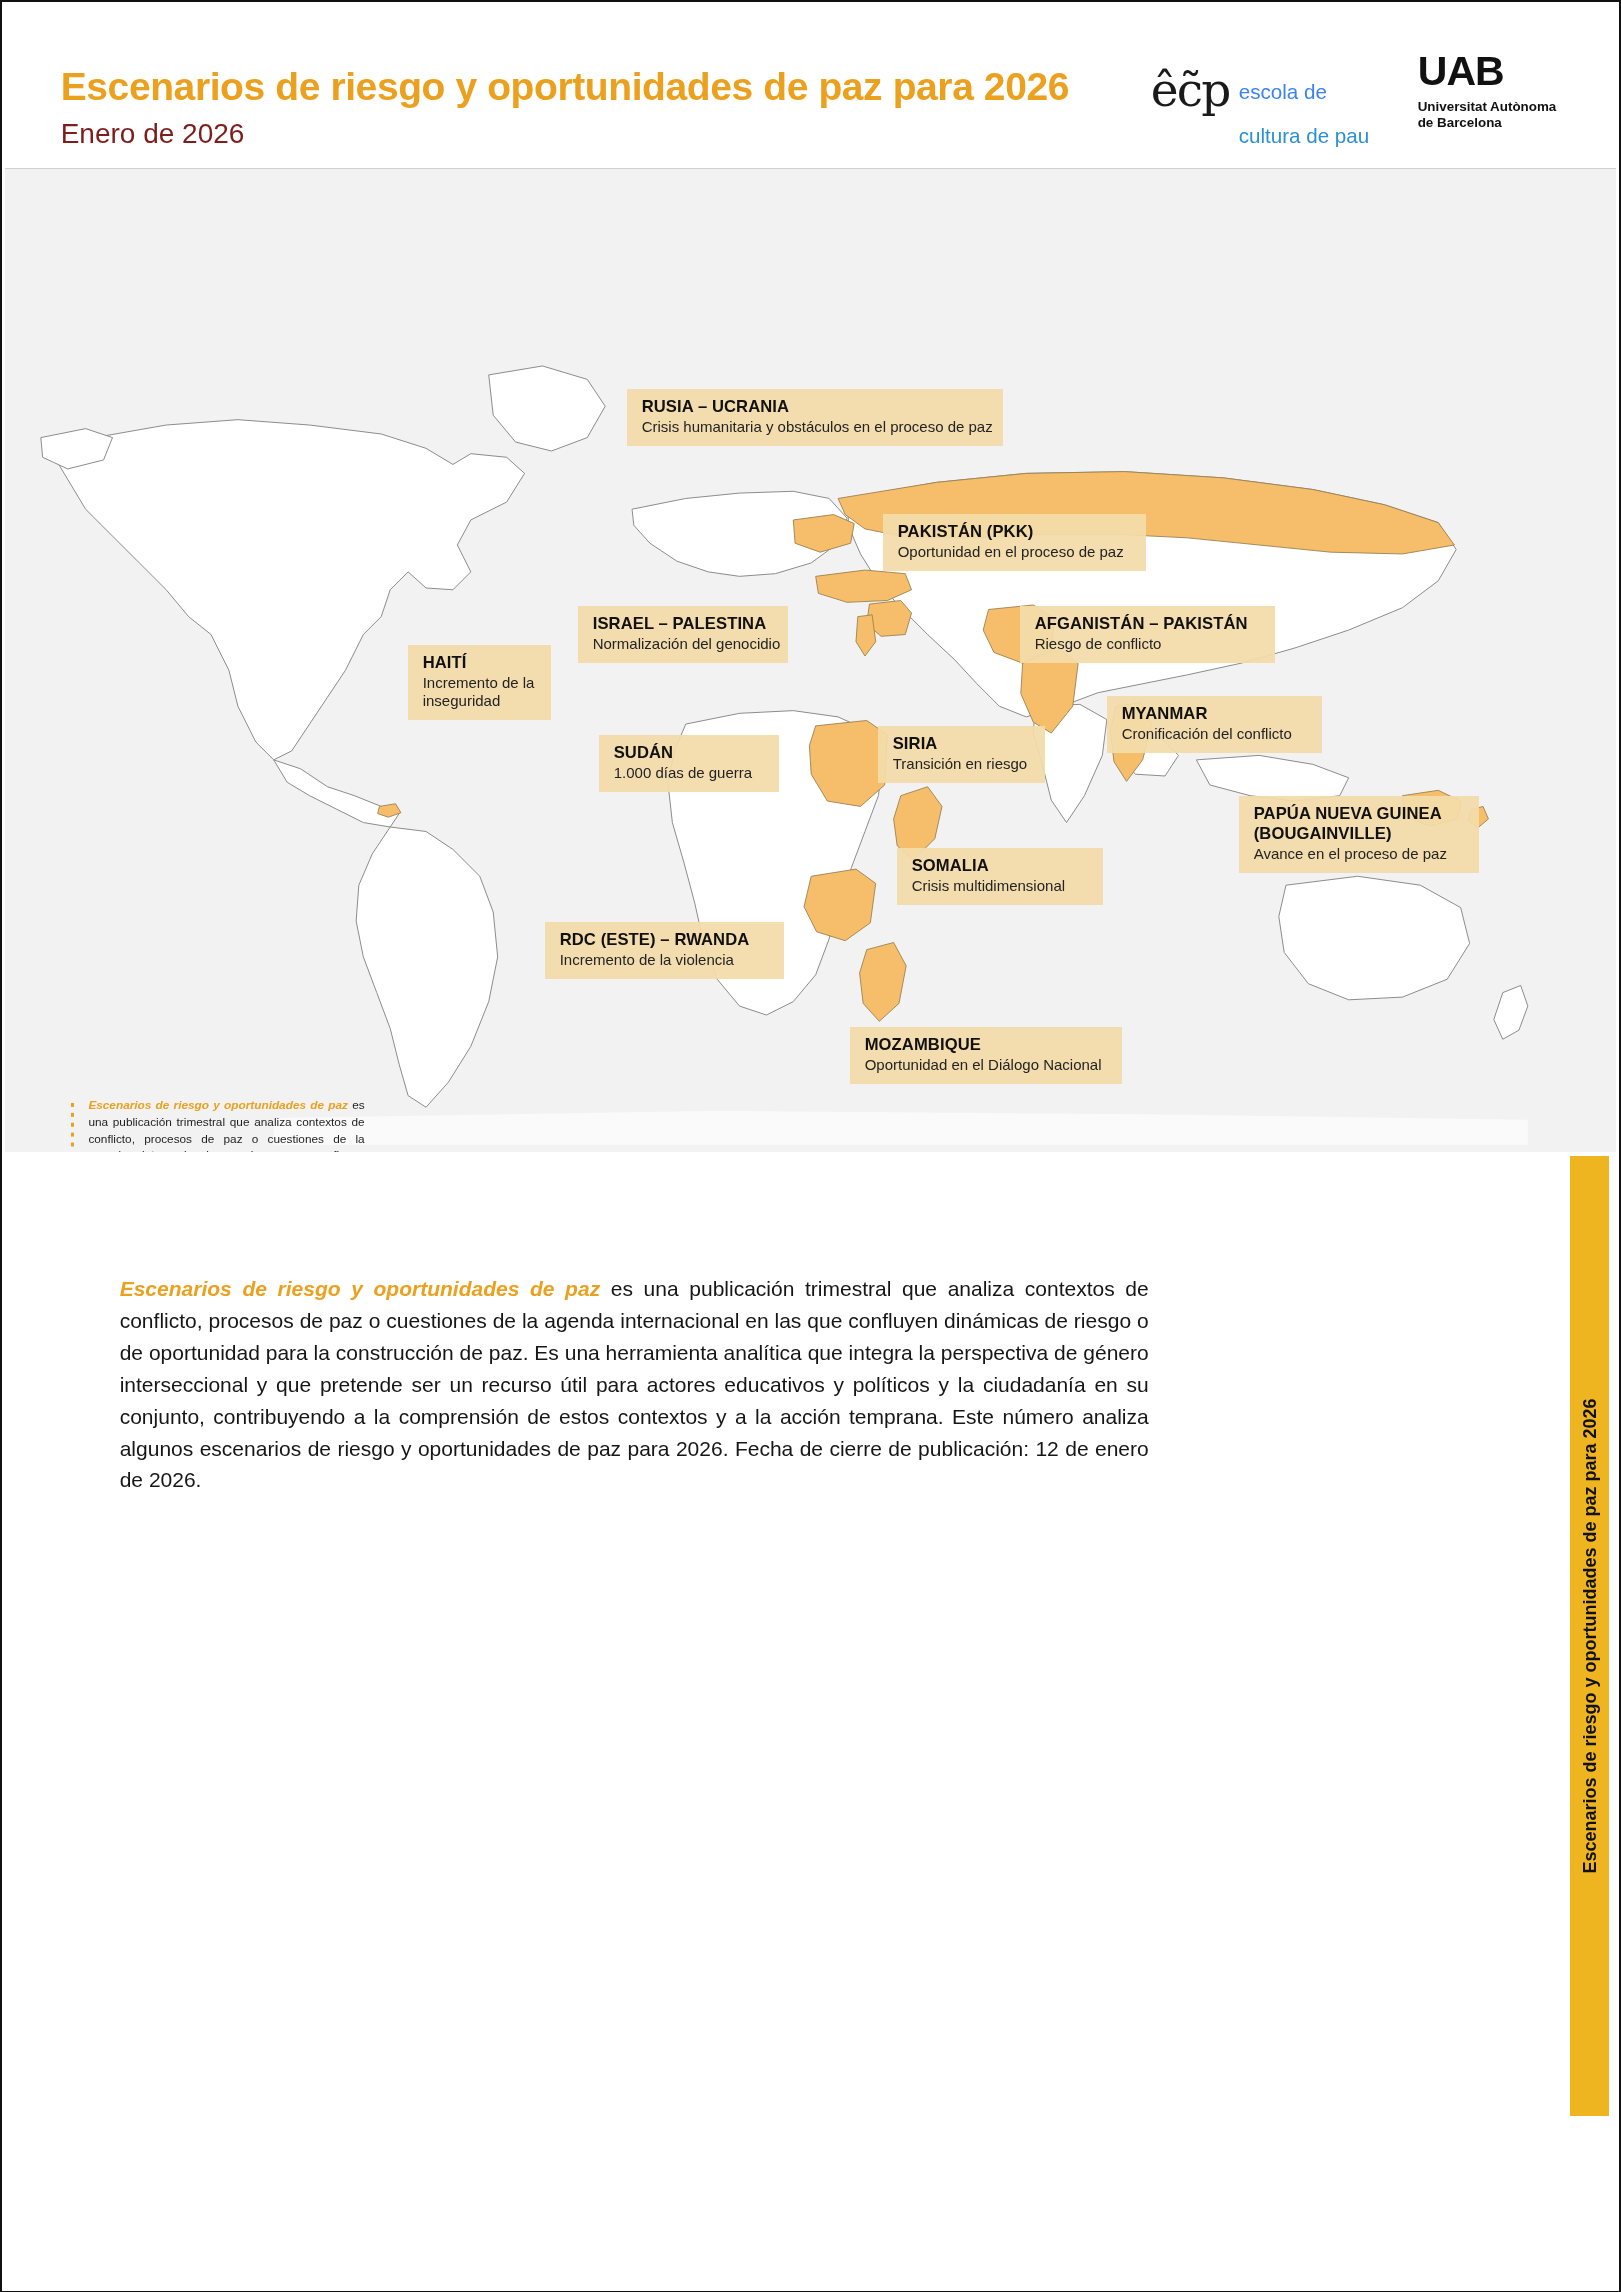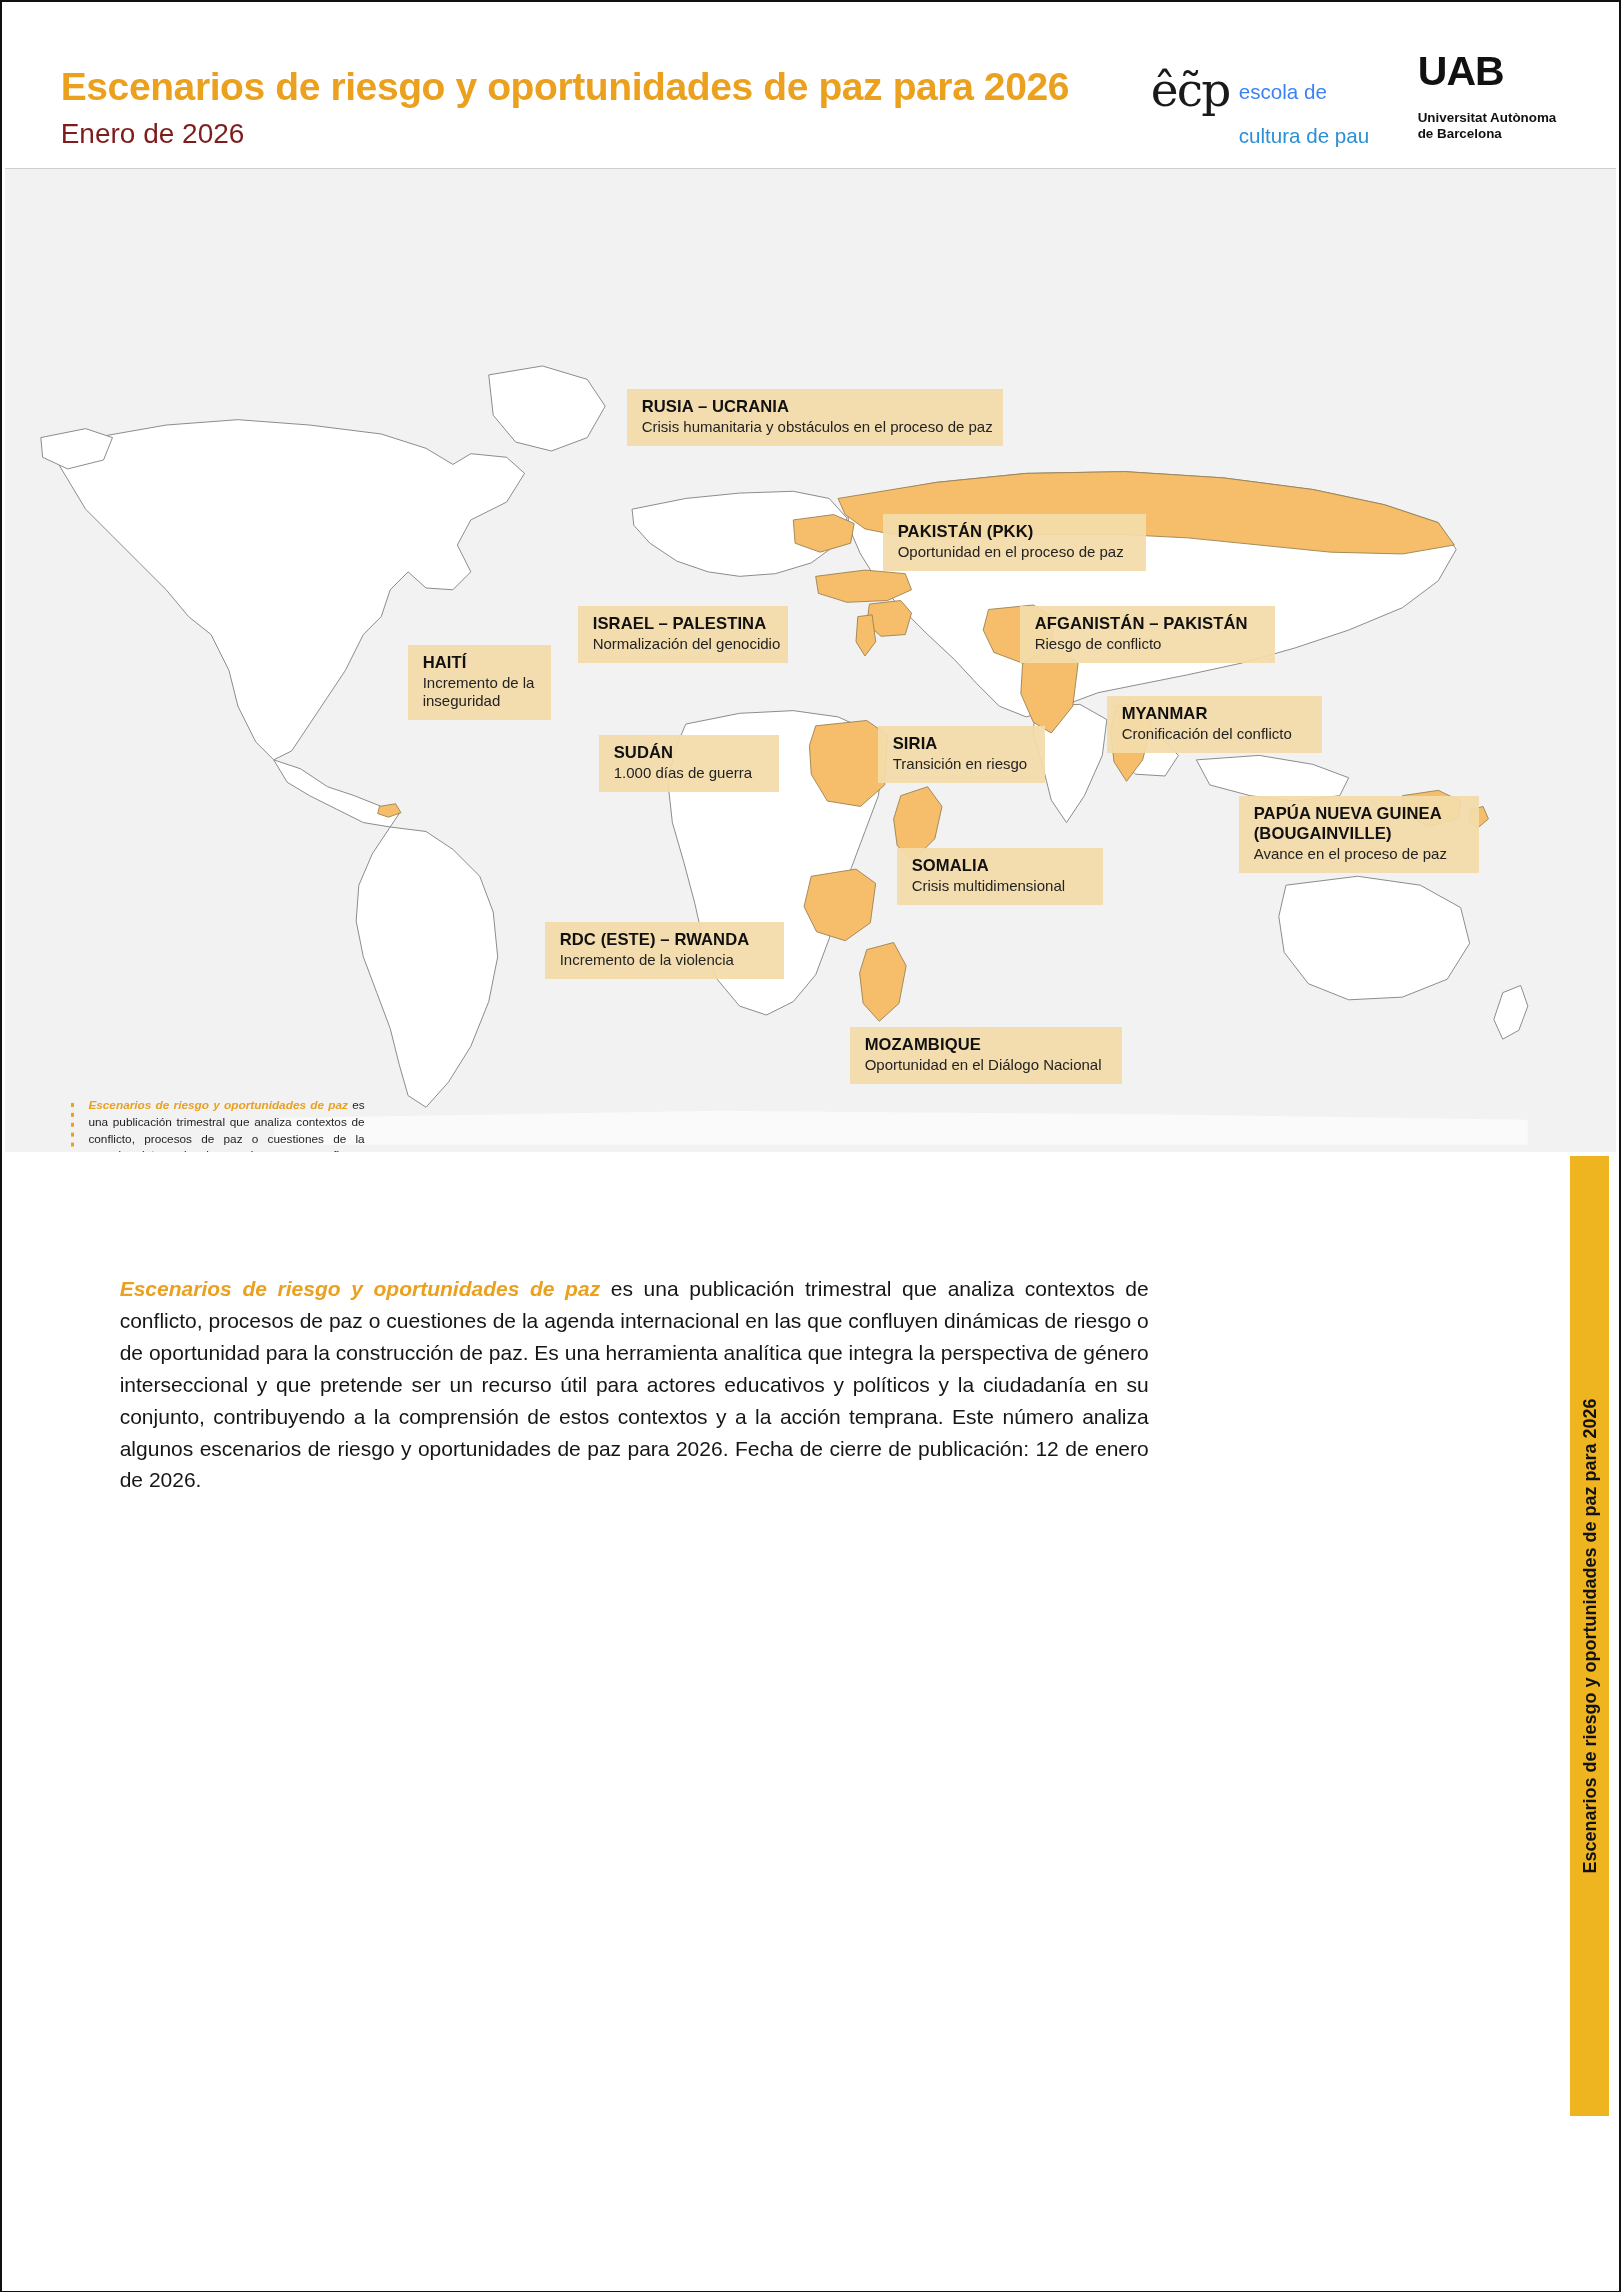--- a/index.html
+++ b/index.html
@@ -54,21 +54,21 @@
     font-size:20.6px; color:#3b82f6;
   }
   .ecp-l2 {
     position:absolute; left:88px; top:47px;
     font-size:20.6px; color:#2B8FD6;margin-top:16px;
   }
 
   
   .uab-logo { position:absolute; left:1413px; top:47px; width:161px; height:81px; }
   .uab-mark { font-size:41px; font-weight:bold; letter-spacing:-0.9px; color:#111; line-height:0.95; }
-  .uab-l1 { font-size:13.4px; font-weight:bold; color:#111; margin-top:19px; line-height:1.25; }
+  .uab-l1 { font-size:13.4px; font-weight:bold; color:#111; margin-top:8px; line-height:1.25; }
   .uab-l2 { font-size:13.4px; font-weight:bold; color:#111; line-height:1.25; }
 
   
   .map-panel {
     position:absolute;
     left:2.7px; top:167px; right:2.7px;
     height:983px;
     background:#f2f2f2;
     overflow:hidden;
   }

